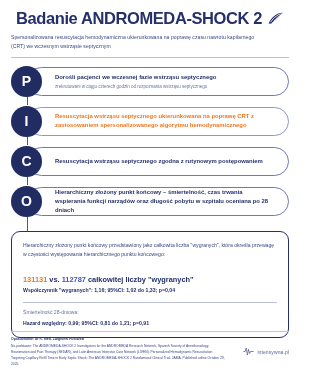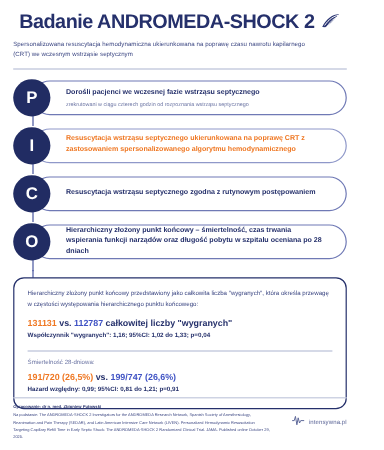--- a/index.html
+++ b/index.html
@@ -146,21 +146,21 @@
     padding: 9px 11px 10px 11px;
     position: relative;
     background: #fff;
   }
   .res-intro {
     font-size: 5.1px;
     line-height: 1.75;
     color: #3b4682;
   }
   .res-headline {
-    margin-top: 6px;
+    margin-top: 16px;
     font-size: 7.4px;
     font-weight: bold;
     color: #25306b;
     line-height: 1.3;
   }
   .num-orange { color: #ef7722; }
   .num-blue { color: #3f52c4; }
   .res-stat {
     margin-top: 3px;
     font-size: 5.2px;
@@ -300,25 +300,20 @@
       <span class="num-blue">112787</span>
       <span>całkowitej liczby "wygranych"</span>
     </div>
 
     <div class="res-stat">Współczynnik "wygranych": 1,16; 95%CI: 1,02 do 1,33; p=0,04</div>
 
     <div class="res-divider"></div>
 
     <div class="res-label">Śmiertelność 28-dniowa:</div>
 
-    <div class="res-headline" style="margin-top:3px;">
-      <span class="num-orange">191/720 (26,5%)</span>
-      <span>vs.</span>
-      <span class="num-blue">199/747 (26,6%)</span>
-    </div>
 
     <div class="res-stat">Hazard względny: 0,99; 95%CI: 0,81 do 1,21; p=0,91</div>
   </div>
 
   <div class="footer">
     <div class="footer-rule"></div>
     <div class="footer-inner">
       <div class="footer-text">
         <div class="f-author">Opracowanie: dr n. med. Zbigniew Putowski</div>
         <div class="f-cite">Na podstawie: The ANDROMEDA-SHOCK 2 Investigators for the ANDROMEDA Research Network, Spanish Society of Anesthesiology, Reanimation and Pain Therapy (SEDAR), and Latin American Intensive Care Network (LIVEN). Personalized Hemodynamic Resuscitation Targeting Capillary Refill Time in Early Septic Shock: The ANDROMEDA-SHOCK 2 Randomized Clinical Trial. JAMA. Published online October 29, 2025.</div>

